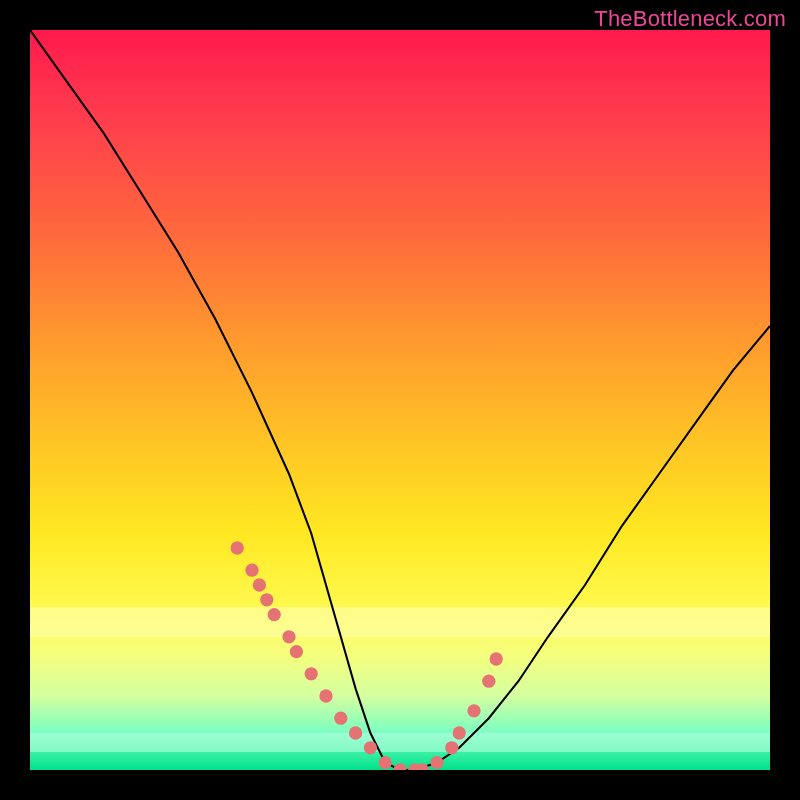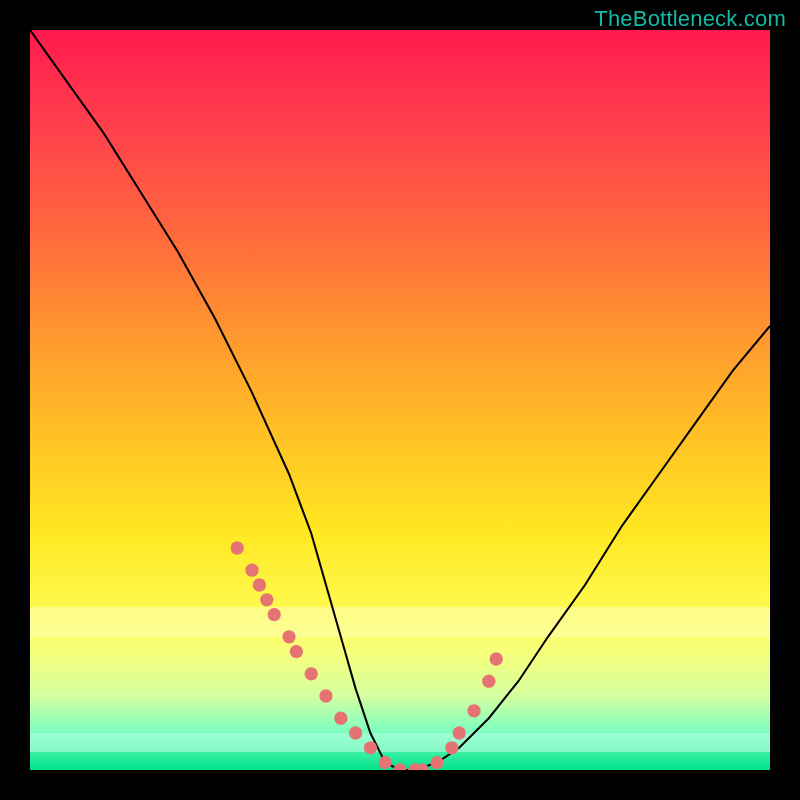--- a/index.html
+++ b/index.html
@@ -37,21 +37,21 @@
     pointer-events: none;
   }
   .band1 { top: 78%; height: 4%; background: rgba(255,255,180,0.55); }
   .band2 { top: 95%; height: 2.5%; background: rgba(180,255,220,0.6); }
   .watermark {
     position: absolute;
     top: 6px;
     right: 14px;
     font-family: Arial, Helvetica, sans-serif;
     font-size: 22px;
-    color: #14b8a6;
+    color: #ec4899;
     letter-spacing: 0.2px;
   }
   svg.curve {
     position: absolute;
     left: 0;
     top: 0;
     width: 100%;
     height: 100%;
   }
 </style>

